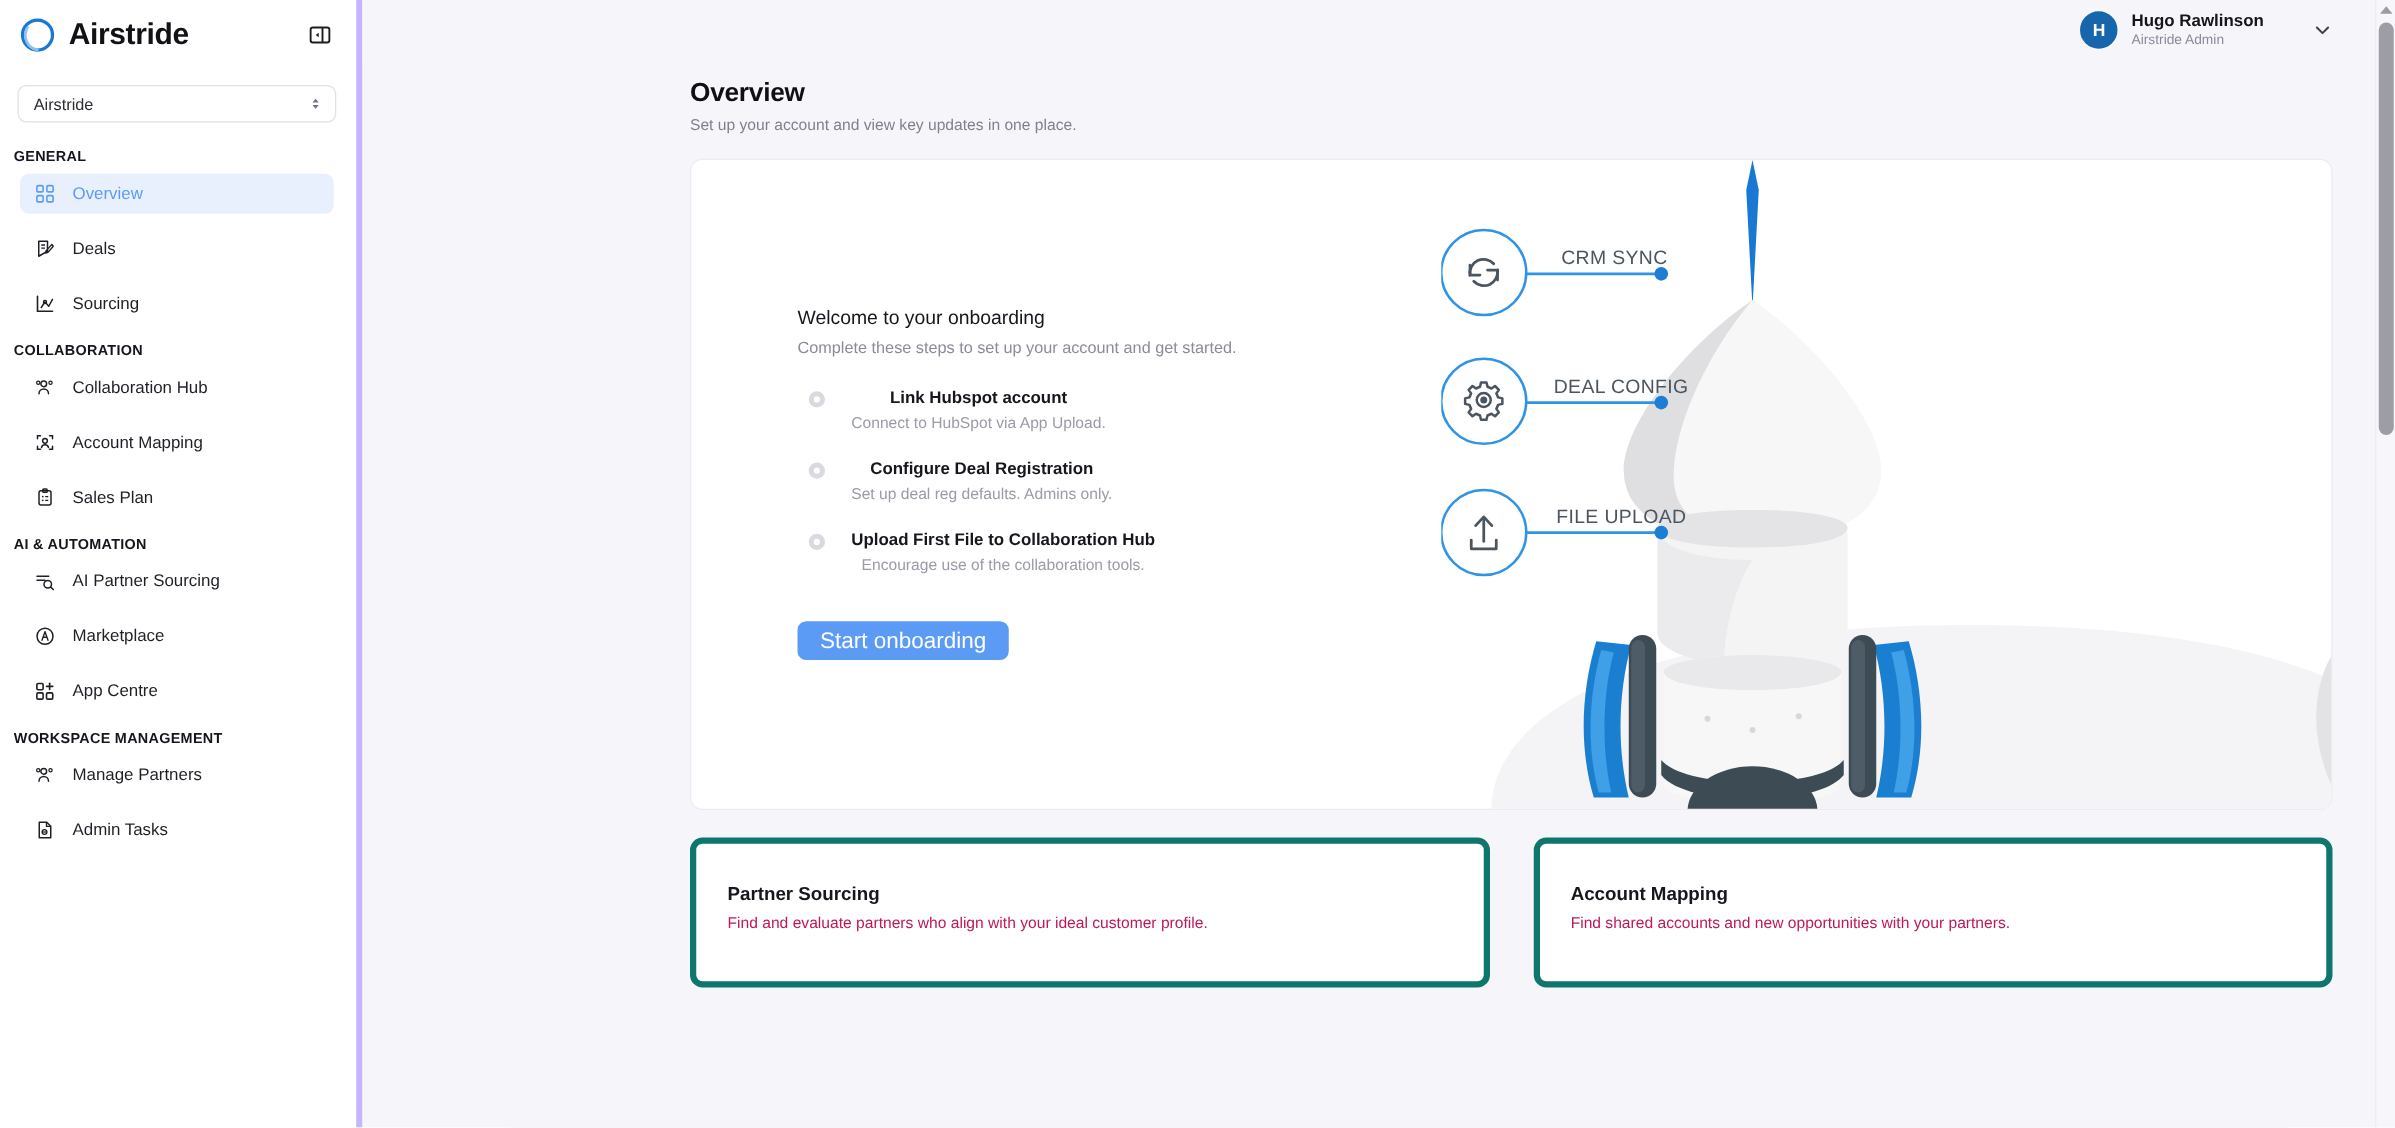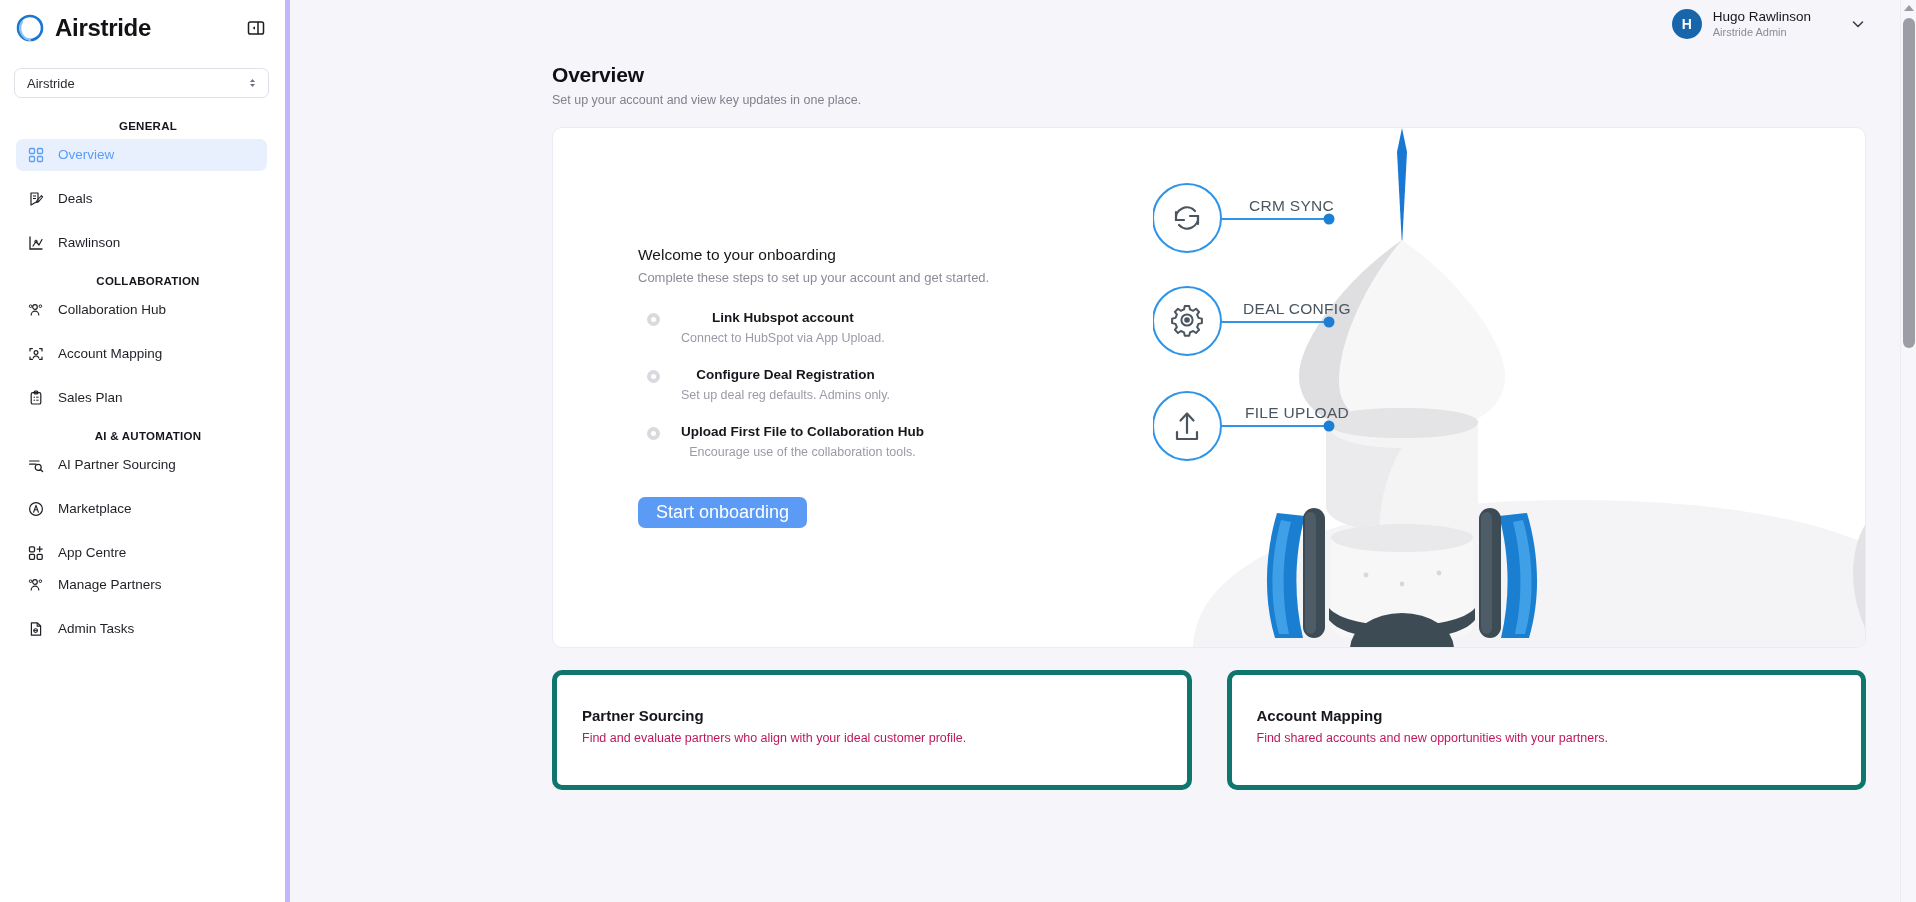--- a/index.html
+++ b/index.html
@@ -70,21 +70,20 @@
   }
   .ws-select-caret { width: 11px; height: 16px; color: #6f7080; flex:0 0 11px;}
 
   .nav { padding-top: 12px; }
   .nav-section {
     font-size: 11.5px;
     font-weight: 700;
     color: #15161c;
     letter-spacing: 0.25px;
     padding: 10px 0 7px 11px;
-    text-align: center;
   }
   .nav-item {
     display: flex;
     align-items: center;
     height: 32px;
     margin: 0 18px 0 16px;
     padding: 0 10px 0 12px;
     border-radius: 7px;
     cursor: pointer;
     color: #1f2026;
@@ -129,21 +128,21 @@
     width: 30px; height: 30px;
     border-radius: 50%;
     background: #1766ab;
     color: #ffffff;
     font-size: 14px;
     font-weight: 600;
     display: flex; align-items: center; justify-content: center;
     flex: 0 0 30px;
   }
   .user-meta { line-height: 1.25; }
-  .user-name { font-size: 13.5px; color: #15161c; font-weight: 400; }
+  .user-name { font-size: 13.5px; color: #15161c; font-weight: 700; }
   .user-role { font-size: 11px; color: #8a8b99; }
   .user-caret { width: 16px; height: 16px; color: #3e3f49; margin-left: 28px; }
 
   .page-head { padding: 15px 0 0 262px; }
   .page-title {
     font-size: 21px;
     font-weight: 700;
     color: #0f1015;
     letter-spacing: -0.2px;
   }
@@ -350,21 +349,21 @@
         <span class="nav-label">Deals</span>
       </div>
       <div class="nav-item spaced">
         <span class="nav-icon">
           <svg width="16" height="16" viewBox="0 0 16 16">
             <path d="M2 2 L2 14 L14 14" fill="none" stroke="#1f2026" stroke-width="1.3" stroke-linecap="round"></path>
             <path d="M5 11 L8 6.5 L11 10 L14 4.5" fill="none" stroke="#1f2026" stroke-width="1.2" stroke-linecap="round" stroke-linejoin="round"></path>
             <circle cx="8" cy="6.5" r="1.3" fill="none" stroke="#1f2026" stroke-width="1"></circle>
           </svg>
         </span>
-        <span class="nav-label">Rawlinson</span>
+        <span class="nav-label">Sourcing</span>
       </div>
 
       <div class="nav-section">COLLABORATION</div>
       <div class="nav-item">
         <span class="nav-icon">
           <svg width="16" height="16" viewBox="0 0 16 16">
             <circle cx="7" cy="5" r="2.3" fill="none" stroke="#1f2026" stroke-width="1.2"></circle>
             <path d="M3.2 13 A3.8 3.8 0 0 1 10.8 13" fill="none" stroke="#1f2026" stroke-width="1.2" stroke-linecap="round"></path>
             <circle cx="12.4" cy="4.2" r="1.3" fill="none" stroke="#1f2026" stroke-width="1"></circle>
             <circle cx="2.6" cy="4.2" r="1.3" fill="none" stroke="#1f2026" stroke-width="1"></circle>
@@ -423,20 +422,21 @@
             <rect x="1.5" y="1.8" width="5" height="5" rx="1" fill="none" stroke="#1f2026" stroke-width="1.3"></rect>
             <rect x="1.5" y="9.3" width="5" height="5" rx="1" fill="none" stroke="#1f2026" stroke-width="1.3"></rect>
             <rect x="9.2" y="9.3" width="5" height="5" rx="1" fill="none" stroke="#1f2026" stroke-width="1.3"></rect>
             <line x1="11.7" y1="1.6" x2="11.7" y2="6.6" stroke="#1f2026" stroke-width="1.3" stroke-linecap="round"></line>
             <line x1="9.2" y1="4.1" x2="14.2" y2="4.1" stroke="#1f2026" stroke-width="1.3" stroke-linecap="round"></line>
           </svg>
         </span>
         <span class="nav-label">App Centre</span>
       </div>
 
+      <div class="nav-section">WORKSPACE MANAGEMENT</div>
       <div class="nav-item">
         <span class="nav-icon">
           <svg width="16" height="16" viewBox="0 0 16 16">
             <circle cx="7" cy="5" r="2.3" fill="none" stroke="#1f2026" stroke-width="1.2"></circle>
             <path d="M3.2 13 A3.8 3.8 0 0 1 10.8 13" fill="none" stroke="#1f2026" stroke-width="1.2" stroke-linecap="round"></path>
             <circle cx="12.4" cy="4.2" r="1.3" fill="none" stroke="#1f2026" stroke-width="1"></circle>
             <circle cx="2.6" cy="4.2" r="1.3" fill="none" stroke="#1f2026" stroke-width="1"></circle>
           </svg>
         </span>
         <span class="nav-label">Manage Partners</span>

